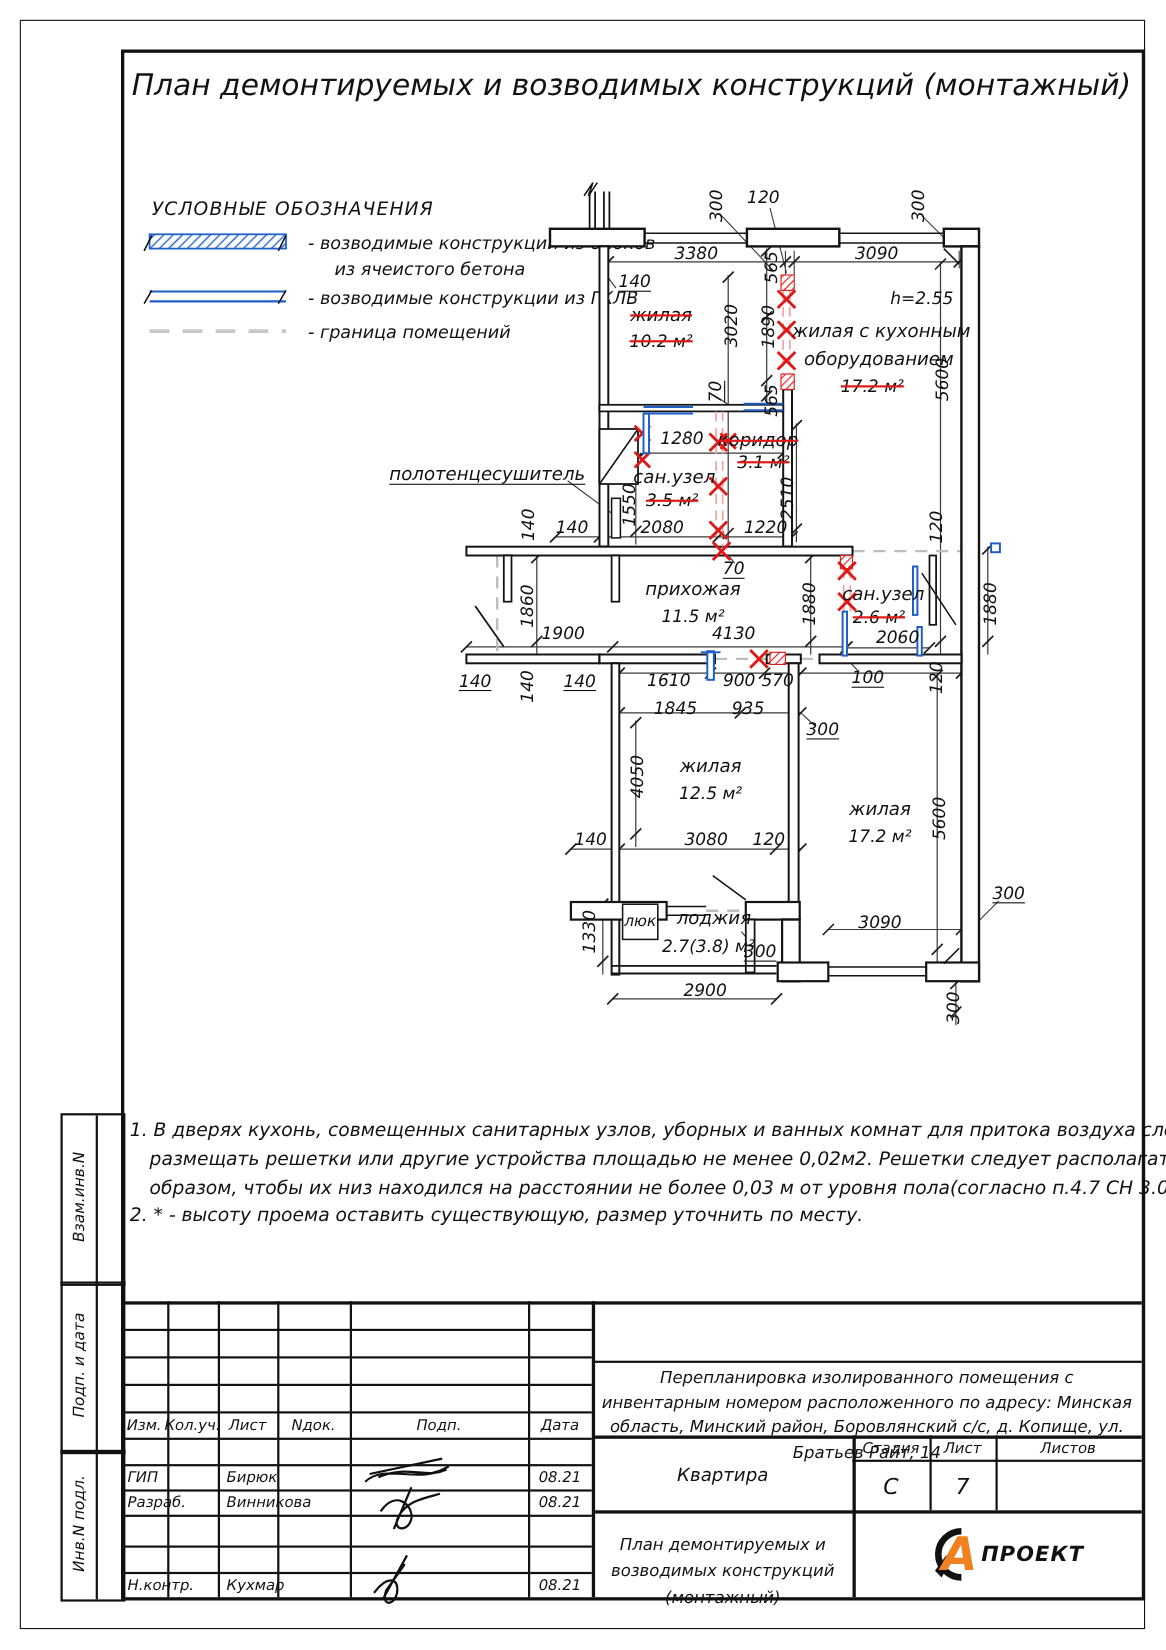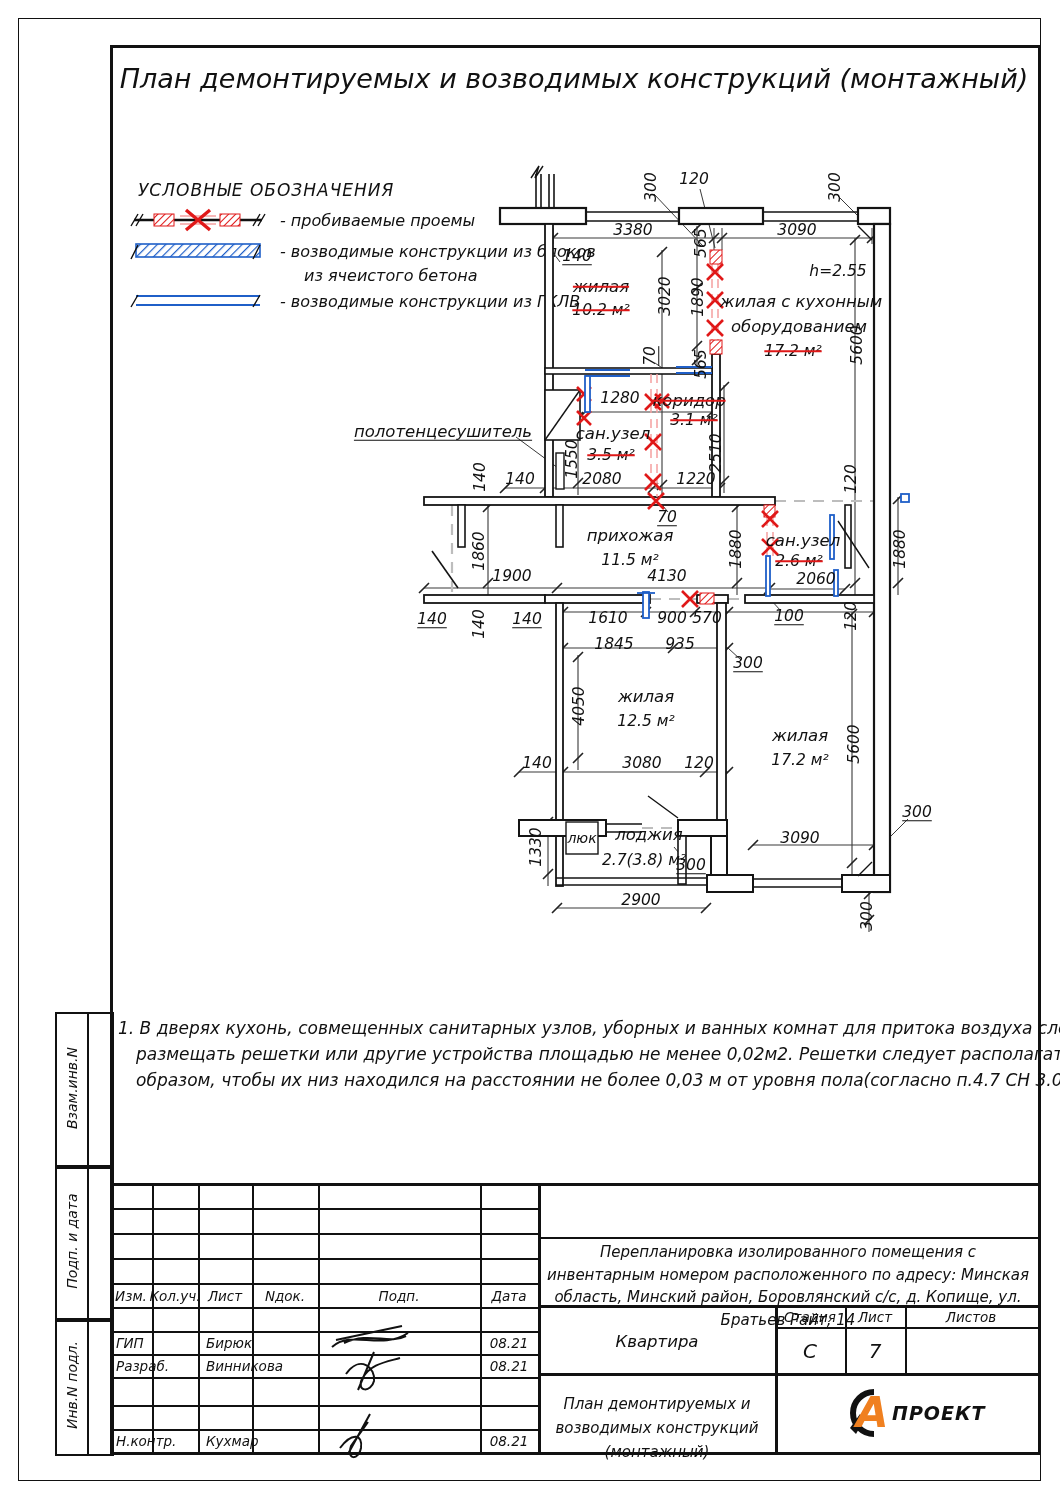--- a/index.html
+++ b/index.html
@@ -50,56 +50,44 @@
   <div class="frame" style="left:18px;top:18px;width:1021px;height:1461px;"></div>
   <div class="mainframe" style="left:110px;top:45px;width:925px;height:1404px;"></div>
 
   <div class="sheet-title">План демонтируемых и возводимых конструкций (монтажный)</div>
 
   <div class="legend">
     <h3>УСЛОВНЫЕ ОБОЗНАЧЕНИЯ</h3>
     <div class="lg-row">
       <svg class="lg-sym" width="140" height="24" xmlns="http://www.w3.org/2000/svg">
         <defs>
-            <pattern id="rh1" width="5" height="5" patternTransform="rotate(45)" patternUnits="userSpaceOnUse">
-              <rect width="5" height="5" fill="#fff"></rect>
-              <line x1="0" y1="0" x2="0" y2="5" stroke="#e01818" stroke-width="2"></line>
-            </pattern>
-          </defs>
-        <line x1="6" y1="12" x2="134" y2="12" stroke="#111" stroke-width="2.4"></line>
-        <line x1="52" y1="8" x2="88" y2="8" stroke="#f5a0a0" stroke-width="1.4"></line>
-        <line x1="52" y1="16" x2="88" y2="16" stroke="#f5a0a0" stroke-width="1.4"></line>
-        <rect x="26" y="6" width="20" height="12" fill="url(#rh1)" stroke="#e01818" stroke-width="1"></rect>
-        <rect x="92" y="6" width="20" height="12" fill="url(#rh1)" stroke="#e01818" stroke-width="1"></rect>
-        <path d="M58,2 L82,22 M58,22 L82,2" stroke="#e01818" stroke-width="3.4" fill="none"></path>
-        <path d="M3,18 l7,-12 M8,18 l7,-12 M125,18 l7,-12 M130,18 l7,-12" stroke="#111" stroke-width="1.4"></path>
-      </svg>
-      <span class="lg-txt">- пробиваемые проемы</span>
-    </div>
-    <div class="lg-row">
-      <svg class="lg-sym" width="140" height="24" xmlns="http://www.w3.org/2000/svg">
-        <defs>
             <pattern id="bh1" width="6" height="6" patternTransform="rotate(45)" patternUnits="userSpaceOnUse">
               <rect width="6" height="6" fill="#fff"></rect>
               <line x1="0" y1="0" x2="0" y2="6" stroke="#1f5fc8" stroke-width="2.4"></line>
             </pattern>
           </defs>
         <rect x="8" y="5" width="124" height="13" fill="url(#bh1)" stroke="#1f5fc8" stroke-width="1.6"></rect>
         <path d="M3,20 l7,-14 M125,20 l7,-14" stroke="#111" stroke-width="1.4"></path>
       </svg>
       <span class="lg-txt">- возводимые конструкции из блоков</span>
     </div>
     <div class="lg-txt2">из ячеистого бетона</div>
     <div class="lg-row">
       <svg class="lg-sym" width="140" height="24" xmlns="http://www.w3.org/2000/svg">
         <line x1="8" y1="7" x2="132" y2="7" stroke="#1f5fc8" stroke-width="2"></line>
         <line x1="8" y1="16" x2="132" y2="16" stroke="#1f5fc8" stroke-width="2"></line>
         <path d="M3,18 l7,-12 M125,18 l7,-12" stroke="#111" stroke-width="1.4"></path>
       </svg>
       <span class="lg-txt">- возводимые конструкции из ГКЛВ</span>
+    </div>
+    <div class="lg-row">
+      <svg class="lg-sym" width="140" height="24" xmlns="http://www.w3.org/2000/svg">
+        <line x1="8" y1="12" x2="132" y2="12" stroke="#c9c9c9" stroke-width="3.4" stroke-dasharray="18,12"></line>
+      </svg>
+      <span class="lg-txt">- граница помещений</span>
     </div>
   </div>
 
   <div>
     <svg class="abs" style="left:0;top:0;" width="1060" height="1500" xmlns="http://www.w3.org/2000/svg">
       <defs>
         <pattern id="rh" width="5" height="5" patternTransform="rotate(45)" patternUnits="userSpaceOnUse">
             <rect width="5" height="5" fill="#fff"></rect>
             <line x1="0" y1="0" x2="0" y2="5" stroke="#e01818" stroke-width="2"></line>
           </pattern>
@@ -281,20 +269,21 @@
     <span class="lbl room" style="left:649px;top:835px">лоджия</span>
     <span class="lbl area" style="left:644px;top:861px">2.7(3.8) м²</span>
     <span class="lbl room" style="left:582px;top:838px;font-size:14px">люк</span>
     <span class="lbl room ul" style="left:443px;top:432px">полотенцесушитель</span>
   </div>
 
   <div class="notes">
     <div>1. В дверях кухонь, совмещенных санитарных узлов, уборных и ванных комнат для притока воздуха следует</div>
     <div class="n-cont">размещать решетки или другие устройства площадью не менее 0,02м2. Решетки следует располагать таким</div>
     <div class="n-cont">образом, чтобы их низ находился на расстоянии не более 0,03 м от уровня пола(согласно п.4.7 СН 3.02.01-2019).</div>
+    <div>2. * - высоту проема оставить существующую, размер уточнить по месту.</div>
   </div>
 
   <div>
     <div class="abs" style="left:55px;top:1012px;width:55px;height:153px;border:2px solid #111;">
       <div class="abs" style="left:30px;top:0;height:100%;border-left:2px solid #111;"></div>
     </div>
     <div class="abs" style="left:55px;top:1165px;width:55px;height:153px;border:2px solid #111;">
       <div class="abs" style="left:30px;top:0;height:100%;border-left:2px solid #111;"></div>
     </div>
     <div class="abs" style="left:55px;top:1318px;width:55px;height:134px;border:2px solid #111;">

